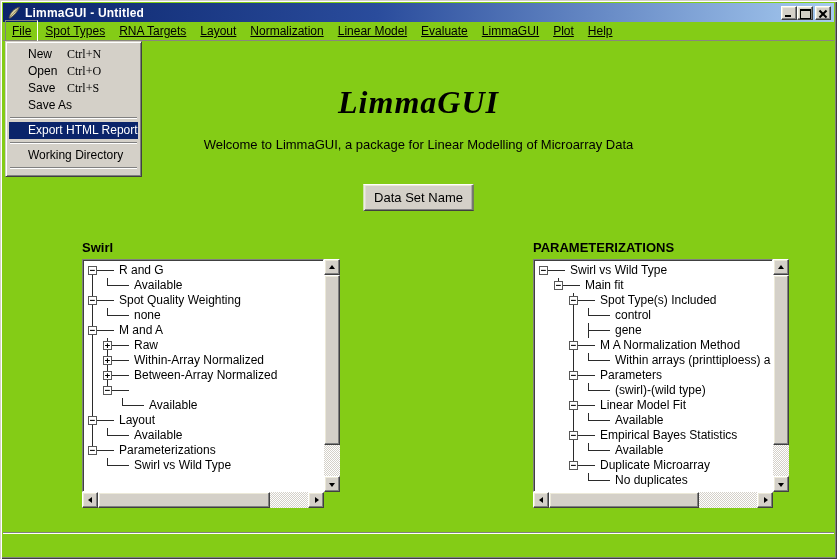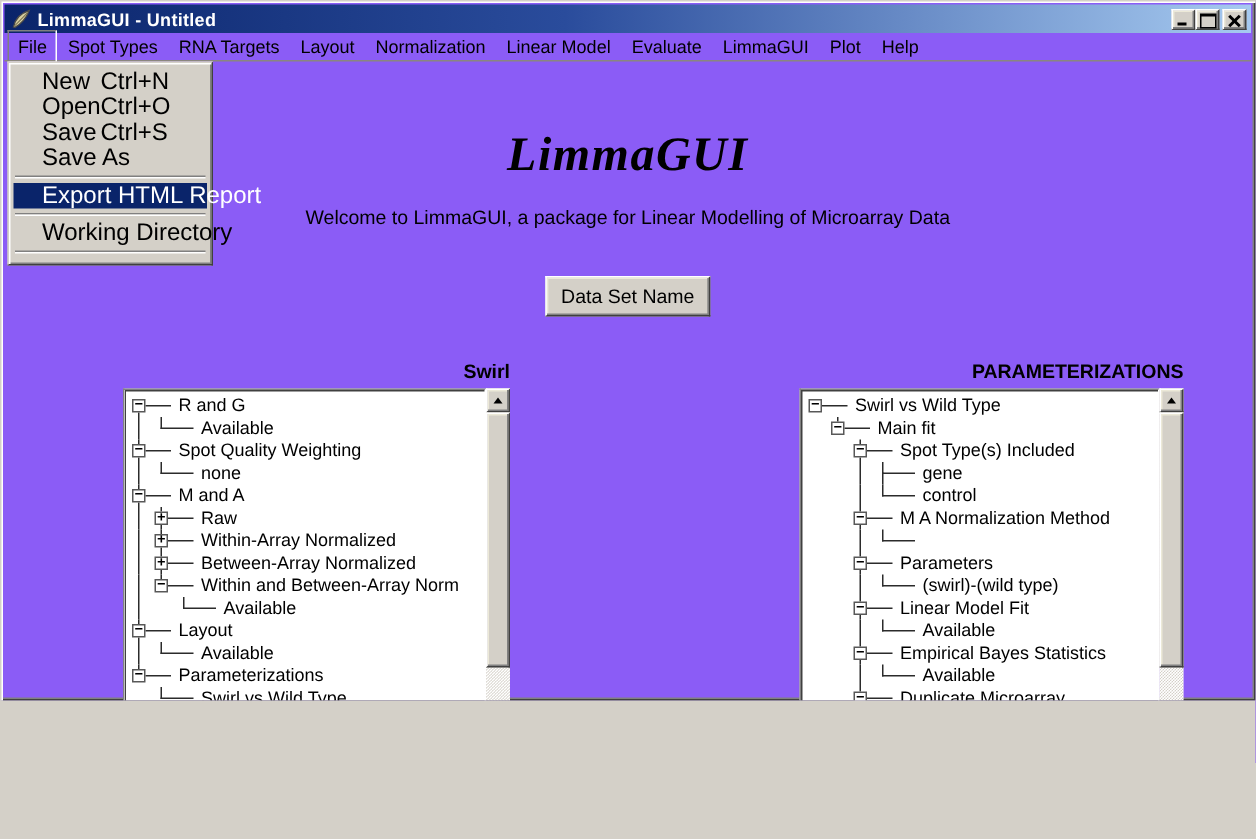--- a/index.html
+++ b/index.html
@@ -1,18 +1,18 @@
 <!DOCTYPE html>
 <html><head>
 <meta charset="utf-8">
 <style>
   * { box-sizing: border-box; margin: 0; padding: 0; }
   html,body { background:#d4d0c8; font-family:"Liberation Sans", sans-serif; }
   #window{
-    position:relative; width:837px; height:467px; background:#8b5cf6; overflow:hidden;
+    position:relative; width:837px; height:559px; background:#84cc16; overflow:hidden;
     box-shadow: inset 1px 1px 0 #d4d0c8, inset 2px 2px 0 #ffffff,
                 inset -1px -1px 0 #404040, inset -2px -2px 0 #808080;
   }
   
   .titlebar{
     position:absolute; left:3px; right:3px; top:3px; height:19px;
     background:linear-gradient(to right,#0a246a 0%,#2a4c9c 45%,#a6caf0 100%);
     display:flex; align-items:center; padding:0 3px;
   }
   .app-icon{ width:14px; height:14px; margin:0 4px 0 1px; flex:none; }
@@ -29,51 +29,51 @@
   .tb-btn.close::before,.tb-btn.close::after{
     content:""; position:absolute; left:2px; top:6px; width:10px; height:2px; background:#000;
   }
   .tb-btn.close::before{ transform:rotate(45deg);} .tb-btn.close::after{ transform:rotate(-45deg);}
   
   .menubar{
     position:absolute; left:3px; right:3px; top:22px; height:19px;
     display:flex; align-items:center; font-size:12px; padding-left:2px;
     border-bottom:1px solid #8a867e;
   }
-  .mbi{ padding:3px 6px; border:1px solid transparent; white-space:nowrap; color:#000; }
+  .mbi{ padding:3px 6px; border:1px solid transparent; white-space:nowrap; color:#000;text-decoration:underline; }
   .mbi.active{ border-color:#808080 #ffffff #ffffff #808080; }
   
   .dropdown{
     position:absolute; left:5px; top:41px; width:137px; z-index:5;
     background:#d4d0c8; padding:4px 1px;
     border:1px solid; border-color:#d4d0c8 #404040 #404040 #d4d0c8;
     box-shadow: inset 1px 1px 0 #ffffff, inset -1px -1px 0 #808080;
-    font-size:16px;
+    font-size:12px;
   }
   .mi{ position:relative; height:17px; line-height:17px; margin:0 2px; color:#000; }
   .mi .lbl{ position:absolute; left:19px; top:0; white-space:nowrap; }
-  .mi .acc{ position:absolute; left:58px; top:0; white-space:nowrap; }
+  .mi .acc{ position:absolute; left:58px; top:0; white-space:nowrap;font-family:Liberation Serif, serif; }
   .mi.selected{ background:#0a246a; color:#fff; }
   .msep{ height:2px; margin:3px 3px; border-top:1px solid #808080; border-bottom:1px solid #ffffff; }
   
   .main-heading{
     position:absolute; left:0; right:0; top:84px; text-align:center;
     font-family:"Liberation Serif", serif; font-style:italic; font-weight:bold;
     font-size:32px; color:#000; letter-spacing:1px;
   }
   .welcome{ position:absolute; left:0; right:0; top:137px; text-align:center; font-size:13px; color:#000; }
   .dataset-btn{
     position:absolute; left:50%; top:184px; transform:translateX(-50%);
     min-width:105px; height:27px; padding:0 10px; font-size:13px; color:#000;
     background:#d4d0c8; font-family:"Liberation Sans", sans-serif;
     border:1px solid; border-color:#ffffff #404040 #404040 #ffffff;
     box-shadow: inset -1px -1px 0 #808080, inset 1px 1px 0 #ece9d8;
   }
   
-  .tree-title{ position:absolute; height:15px; text-align:right; font-weight:bold; font-size:13px; color:#000; }
+  .tree-title{ position:absolute; height:15px; text-align:left; font-weight:bold; font-size:13px; color:#000; }
   #tree-title-left{ left:82px; width:258px; top:240px; }
   #tree-title-right{ left:533px; width:256px; top:240px; }
   .listbox{
     position:absolute; top:259px; height:233px; background:#fff; overflow:hidden;
     border:1px solid; border-color:#808080 #ffffff #ffffff #808080;
     box-shadow: inset 1px 1px 0 #404040;
     padding:3px 0 0 2px; font-size:12px; color:#000;
   }
   #tree-left-list{ left:82px; width:242px; }
   #tree-right-list{ left:533px; width:240px; }
@@ -244,21 +244,20 @@
         </span>
         <span class="hstub"></span>
         <span class="tlabel">Between-Array Normalized</span>
       </div>
       <div class="trow">
         <span class="tcell vfull"></span>
         <span class="tcell node vtop">
           <b class="exp">−</b>
         </span>
         <span class="hstub"></span>
-        <span class="tlabel">Within and Between-Array Norm</span>
       </div>
       <div class="trow">
         <span class="tcell vfull"></span>
         <span class="tcell"></span>
         <span class="tcell node vtop"></span>
         <span class="hstub"></span>
         <span class="tlabel">Available</span>
       </div>
       <div class="trow">
         <span class="tcell node vtop vbot">
@@ -309,47 +308,48 @@
         <span class="tcell node vtop vbot">
           <b class="exp">−</b>
         </span>
         <span class="hstub"></span>
         <span class="tlabel">Spot Type(s) Included</span>
       </div>
       <div class="trow">
         <span class="tcell"></span>
         <span class="tcell"></span>
         <span class="tcell vfull"></span>
+        <span class="tcell node vtop"></span>
+        <span class="hstub"></span>
+        <span class="tlabel">control</span>
+      </div>
+      <div class="trow">
+        <span class="tcell"></span>
+        <span class="tcell"></span>
+        <span class="tcell vfull"></span>
         <span class="tcell node vtop vbot"></span>
         <span class="hstub"></span>
         <span class="tlabel">gene</span>
       </div>
       <div class="trow">
         <span class="tcell"></span>
         <span class="tcell"></span>
-        <span class="tcell vfull"></span>
-        <span class="tcell node vtop"></span>
-        <span class="hstub"></span>
-        <span class="tlabel">control</span>
-      </div>
-      <div class="trow">
-        <span class="tcell"></span>
-        <span class="tcell"></span>
         <span class="tcell node vtop vbot">
           <b class="exp">−</b>
         </span>
         <span class="hstub"></span>
         <span class="tlabel">M A Normalization Method</span>
       </div>
       <div class="trow">
         <span class="tcell"></span>
         <span class="tcell"></span>
         <span class="tcell vfull"></span>
         <span class="tcell node vtop"></span>
         <span class="hstub"></span>
+        <span class="tlabel">Within arrays (printtiploess) a</span>
       </div>
       <div class="trow">
         <span class="tcell"></span>
         <span class="tcell"></span>
         <span class="tcell node vtop vbot">
           <b class="exp">−</b>
         </span>
         <span class="hstub"></span>
         <span class="tlabel">Parameters</span>
       </div>

